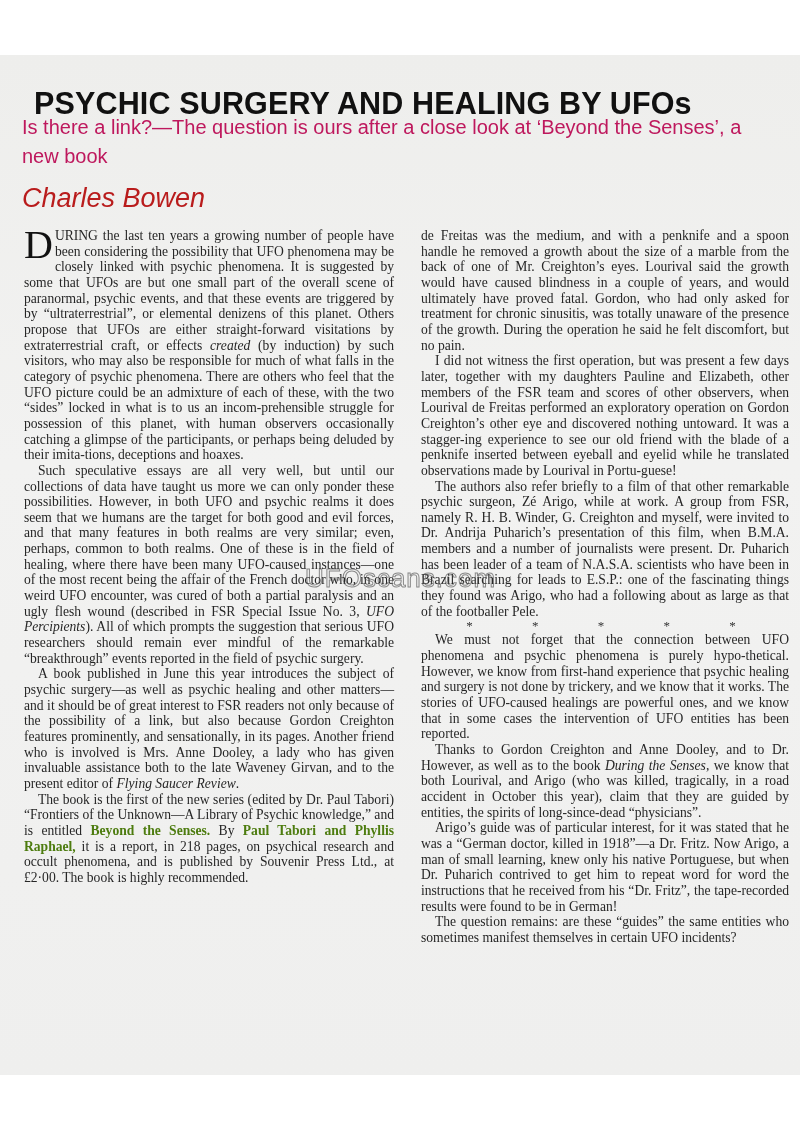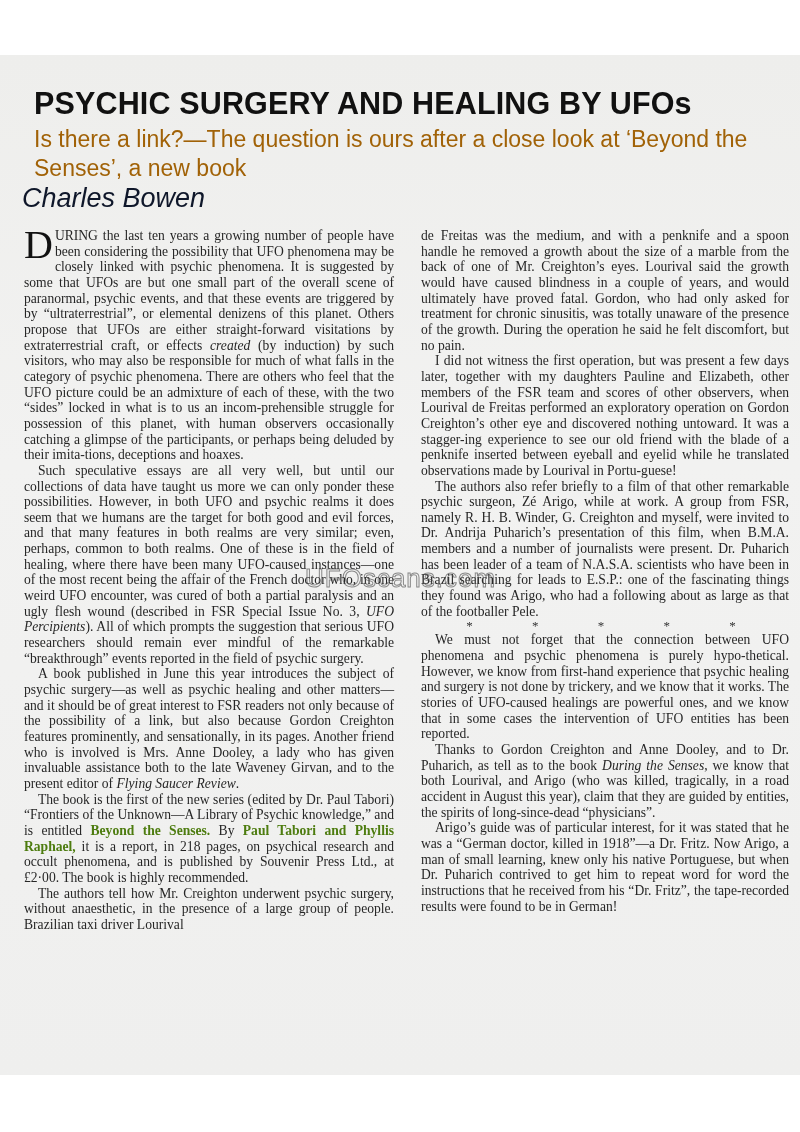--- a/index.html
+++ b/index.html
@@ -24,34 +24,34 @@
     font-size: 30.5px;
     letter-spacing: 0.15px;
     color: #111;
     white-space: nowrap;
     margin: 12px;
   }
   .subhead {
     position: absolute;
     left: 22px; top: 113px;
     font-family: "Liberation Sans", sans-serif;
-    font-size: 23px;
+    font-size: 20px;
     line-height: 29px;
-    color: #a16207;
+    color: #be185d;
     width: 720px;
-    margin: 12px;
+    margin: 0;
     font-stretch: condensed;
   }
   .author {
     position: absolute;
     left: 22px; top: 183px;
     font-family: "Liberation Sans", sans-serif;
     font-style: italic;
     font-size: 27px;
-    color: #0f172a;
+    color: #b91c1c;
     margin: 0;
   }
   .col {
     position: absolute;
     top: 228px;
     width: 370px;
     font-family: "Liberation Serif", serif;
     font-size: 13.6px;
     line-height: 15.65px;
     color: #262626;
@@ -97,26 +97,26 @@
 
 <h1 class="headline">PSYCHIC SURGERY AND HEALING BY UFOs</h1>
 <p class="subhead">Is there a link?—The question is ours after a close look at ‘Beyond the Senses’, a new book</p>
 <p class="author">Charles Bowen</p>
 
 <div class="col left">
   <p class="first"><span class="dropcap">D</span><span>URING the last ten years a growing number of people have been considering the possibility that UFO phenomena may be closely linked with psychic phenomena. It is suggested by some that UFOs are but one small part of the overall scene of paranormal, psychic events, and that these events are triggered by by “ultraterrestrial”, or elemental denizens of this planet. Others propose that UFOs are either straight-forward visitations by extraterrestrial craft, or effects </span><i>created</i><span> (by induction) by such visitors, who may also be responsible for much of what falls in the category of psychic phenomena. There are others who feel that the UFO picture could be an admixture of each of these, with the two “sides” locked in what is to us an incom-prehensible struggle for possession of this planet, with human observers occasionally catching a glimpse of the participants, or perhaps being deluded by their imita-tions, deceptions and hoaxes.</span></p>
   <p><span>Such speculative essays are all very well, but until our collections of data have taught us more we can only ponder these possibilities. However, in both UFO and psychic realms it does seem that we humans are the target for both good and evil forces, and that many features in both realms are very similar; even, perhaps, common to both realms. One of these is in the field of healing, where there have been many UFO-caused instances—one of the most recent being the affair of the French doctor who, in one weird UFO encounter, was cured of both a partial paralysis and an ugly flesh wound (described in FSR Special Issue No. 3, </span><i>UFO Percipients</i><span>). All of which prompts the suggestion that serious UFO researchers should remain ever mindful of the remarkable “breakthrough” events reported in the field of psychic surgery.</span></p>
   <p><span>A book published in June this year introduces the subject of psychic surgery—as well as psychic healing and other matters—and it should be of great interest to FSR readers not only because of the possibility of a link, but also because Gordon Creighton features prominently, and sensationally, in its pages. Another friend who is involved is Mrs. Anne Dooley, a lady who has given invaluable assistance both to the late Waveney Girvan, and to the present editor of </span><i>Flying Saucer Review</i><span>.</span></p>
   <p><span>The book is the first of the new series (edited by Dr. Paul Tabori) “Frontiers of the Unknown—A Library of Psychic knowledge,” and is entitled </span><b>Beyond the Senses.</b><span> By </span><b>Paul Tabori and Phyllis Raphael,</b><span> it is a report, in 218 pages, on psychical research and occult phenomena, and is published by Souvenir Press Ltd., at £2·00. The book is highly recommended.</span></p>
-  <p>The authors tell how Mr. Creighton underwent psychic surgery, without anaesthetic, in the presence of a large group of people. Brazilian taxi driver Lourival</p>
 </div>
 
 <div class="col right">
   <p class="first">de Freitas was the medium, and with a penknife and a spoon handle he removed a growth about the size of a marble from the back of one of Mr. Creighton’s eyes. Lourival said the growth would have caused blindness in a couple of years, and would ultimately have proved fatal. Gordon, who had only asked for treatment for chronic sinusitis, was totally unaware of the presence of the growth. During the operation he said he felt discomfort, but no pain.</p>
   <p>I did not witness the first operation, but was present a few days later, together with my daughters Pauline and Elizabeth, other members of the FSR team and scores of other observers, when Lourival de Freitas performed an exploratory operation on Gordon Creighton’s other eye and discovered nothing untoward. It was a stagger-ing experience to see our old friend with the blade of a penknife inserted between eyeball and eyelid while he translated observations made by Lourival in Portu-guese!</p>
   <p>The authors also refer briefly to a film of that other remarkable psychic surgeon, Zé Arigo, while at work. A group from FSR, namely R. H. B. Winder, G. Creighton and myself, were invited to Dr. Andrija Puharich’s presentation of this film, when B.M.A. members and a number of journalists were present. Dr. Puharich has been leader of a team of N.A.S.A. scientists who have been in Brazil searching for leads to E.S.P.: one of the fascinating things they found was Arigo, who had a following about as large as that of the footballer Pele.</p>
   <div class="stars">* * * * *</div>
   <p>We must not forget that the connection between UFO phenomena and psychic phenomena is purely hypo-thetical. However, we know from first-hand experience that psychic healing and surgery is not done by trickery, and we know that it works. The stories of UFO-caused healings are powerful ones, and we know that in some cases the intervention of UFO entities has been reported.</p>
-  <p><span>Thanks to Gordon Creighton and Anne Dooley, and to Dr. Puharich, as tell as to the book </span><i>During the Senses</i><span>, we know that both Lourival, and Arigo (who was killed, tragically, in a road accident in August this year), claim that they are guided by entities, the spirits of long-since-dead “physicians”.</span></p>
+  <p><span>Thanks to Gordon Creighton and Anne Dooley, and to Dr. However, as well as to the book </span><i>During the Senses</i><span>, we know that both Lourival, and Arigo (who was killed, tragically, in a road accident in October this year), claim that they are guided by entities, the spirits of long-since-dead “physicians”.</span></p>
   <p>Arigo’s guide was of particular interest, for it was stated that he was a “German doctor, killed in 1918”—a Dr. Fritz. Now Arigo, a man of small learning, knew only his native Portuguese, but when Dr. Puharich contrived to get him to repeat word for word the instructions that he received from his “Dr. Fritz”, the tape-recorded results were found to be in German!</p>
+  <p>The question remains: are these “guides” the same entities who sometimes manifest themselves in certain UFO incidents?</p>
 </div>
 
 <div class="watermark">UFOscans.com</div>
 
 </body></html>

